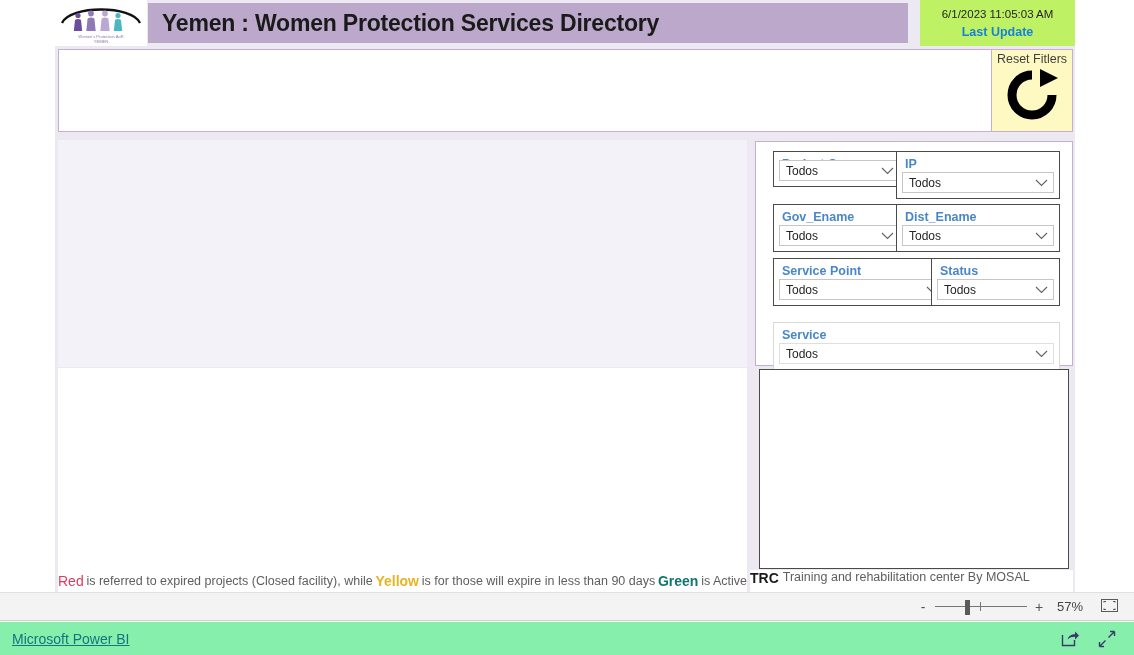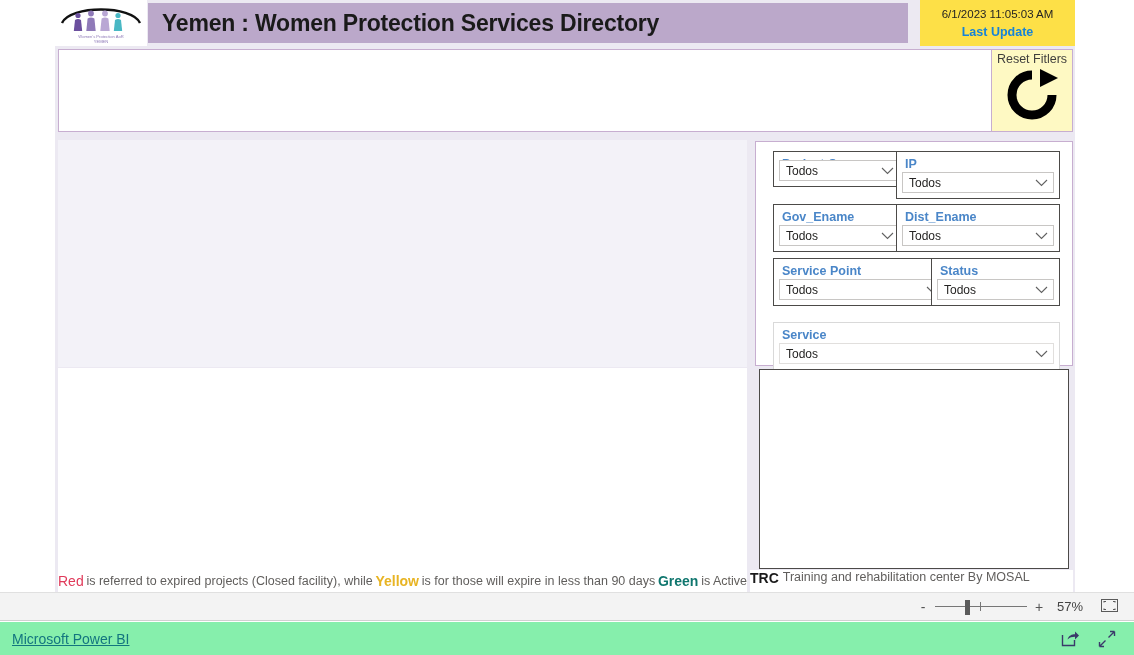--- a/index.html
+++ b/index.html
@@ -42,21 +42,21 @@
     display: flex; align-items: center;
   }
   .title-banner span {
     font-size: 23px; font-weight: bold; color: #1a1a1a;
     padding-left: 14px; letter-spacing: -0.2px;
     white-space: nowrap;
   }
   .update-box {
     position: absolute; left: 865px; top: 0px;
     width: 155px; height: 46px;
-    background: #fde047;
+    background: #bef264;
     display: flex; flex-direction: column;
     align-items: center; justify-content: center;
   }
   .update-date { font-size: 11.5px; color: #252423; line-height: 17px; }
   .update-label { font-size: 12.5px; color: #1683d8; font-weight: bold; line-height: 18px; }
 
   
   .top-panel {
     position: absolute; left: 58px; top: 49px;
     width: 1015px; height: 83px;

